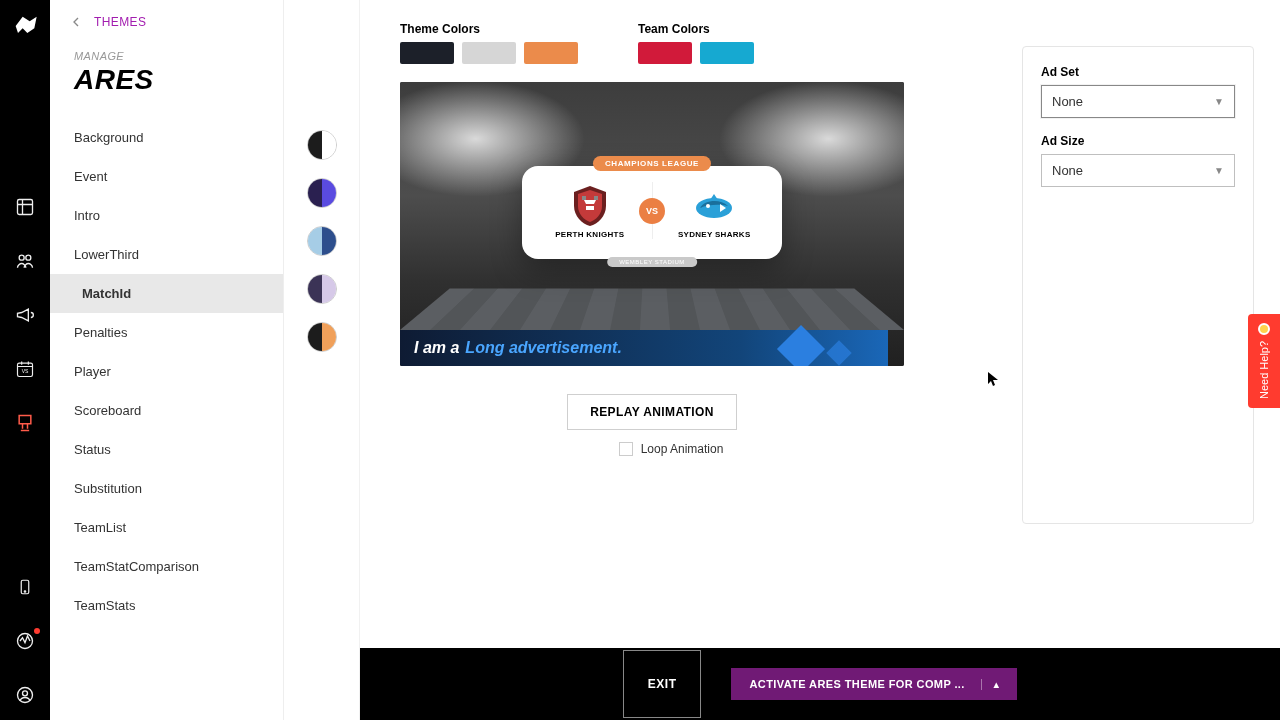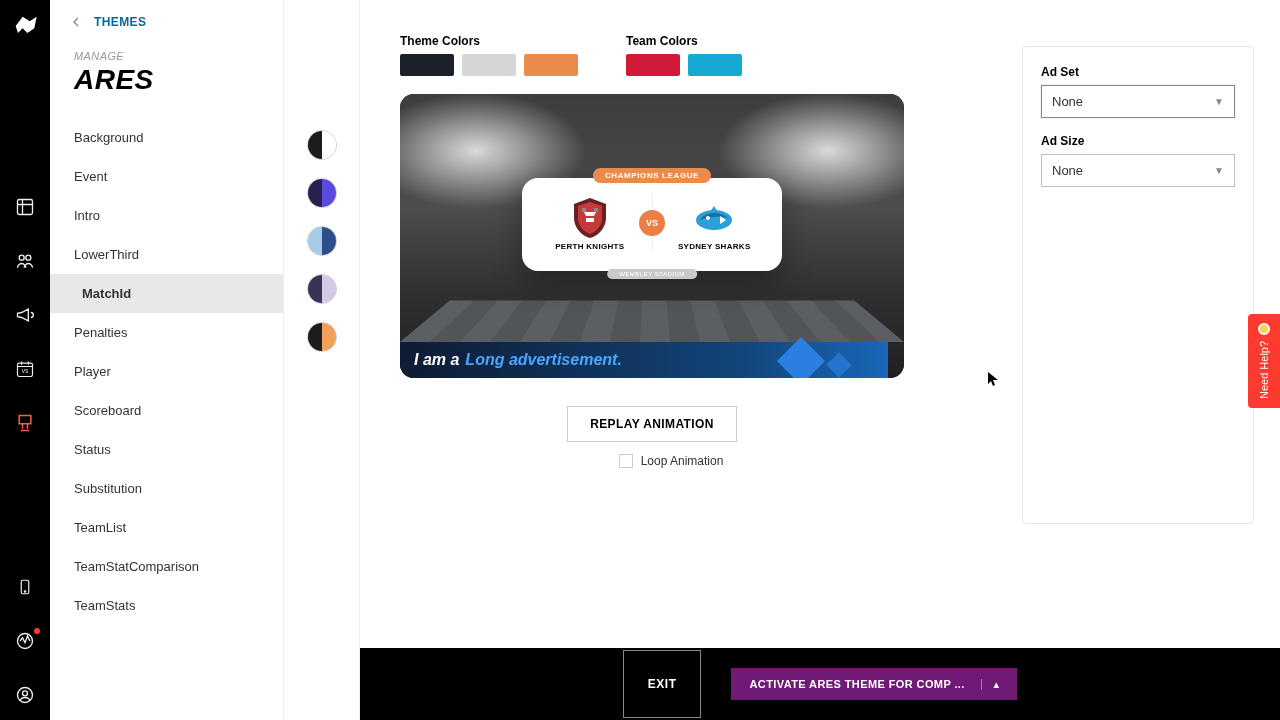--- a/index.html
+++ b/index.html
@@ -9,43 +9,43 @@
 
 .rail { width: 50px; background: #000; display: flex; flex-direction: column; align-items: center; padding-top: 12px; }
 .rail-logo { width: 28px; height: 28px; margin-bottom: 140px; }
 .rail-icon { width: 22px; height: 22px; margin: 16px 0; color: #eee; display:flex; align-items:center; justify-content:center; position: relative; cursor: pointer; }
 .rail-icon.accent { color: #ff5b4a; }
 .rail-spacer-bottom { flex: 1; }
 .rail-dot { position: absolute; top: -2px; right: -4px; width: 6px; height: 6px; border-radius: 50%; background: #ff3b30; }
 
 
 .sidebar { width: 234px; background: #fff; border-right: 1px solid #eee; display: flex; flex-direction: column; }
-.sb-head { padding: 14px 18px 2px 18px; display: flex; align-items: center; gap: 10px; color: #0369a1; font-size: 12px; letter-spacing: 0.4px; font-weight: bold; }
+.sb-head { padding: 14px 18px 2px 18px; display: flex; align-items: center; gap: 10px; color: #a21caf; font-size: 12px; letter-spacing: 0.4px; }
 .sb-head .arrow { cursor: pointer; color: #888; }
 .sb-manage { padding: 18px 24px 0 24px; font-size: 11px; font-style: italic; color: #999; letter-spacing: 0.4px; }
 .sb-title { padding: 2px 24px 14px 24px; font-size: 28px; font-weight: 800; font-style: italic; letter-spacing: 0.5px; }
 .sb-items { display: flex; flex-direction: column; margin-top: 8px; }
 .sb-item { padding: 12px 24px; font-size: 13px; color: #333; cursor: pointer; }
 .sb-item.active { background: #e8e8e8; font-weight: 600; padding-left: 32px; }
 
 
 .midcol { width: 76px; background: #fff; display: flex; flex-direction: column; align-items: center; padding-top: 130px; gap: 18px; border-right: 1px solid #f1f1f1;}
 .variant { width: 30px; height: 30px; border-radius: 50%; border: 1px solid #ccc; display: flex; overflow: hidden; cursor: pointer; }
 .variant span { flex: 1; }
 
 
 .main { flex: 1; background: #fff; position: relative; padding: 22px 26px 0 40px; }
-.swatch-row { display: flex; gap: 48px; margin-top: 12px; }
+.swatch-row { display: flex; gap: 60px; }
 .sw-group { display: flex; flex-direction: column; gap: 6px; }
 .sw-label { font-size: 12px; font-weight: 600; }
 .sw-chips { display: flex; gap: 8px; }
 .chip { width: 54px; height: 22px; border-radius: 2px; }
 
 
-.preview { margin-top: 18px; width: 504px; height: 284px; background: #2a2d33; position: relative; overflow: hidden; border-radius: 14px;}
+.preview { margin-top: 18px; width: 504px; height: 284px; background: #2a2d33; position: relative; overflow: hidden; border-radius: 2px;}
 .stadium {
   position: absolute; inset: 0;
   background:
     radial-gradient(ellipse at 15% 20%, rgba(255,255,255,0.8) 0, rgba(255,255,255,0) 18%),
     radial-gradient(ellipse at 85% 20%, rgba(255,255,255,0.8) 0, rgba(255,255,255,0) 18%),
     linear-gradient(#3a3d42 0%, #4a4d52 40%, #2e3034 70%, #1e2024 100%);
   filter: grayscale(100%);
 }
 .pitch { position:absolute; left:0; right:0; bottom:36px; height:90px;
   background: repeating-linear-gradient(90deg, #5b5e62 0 30px, #525558 30px 60px);

